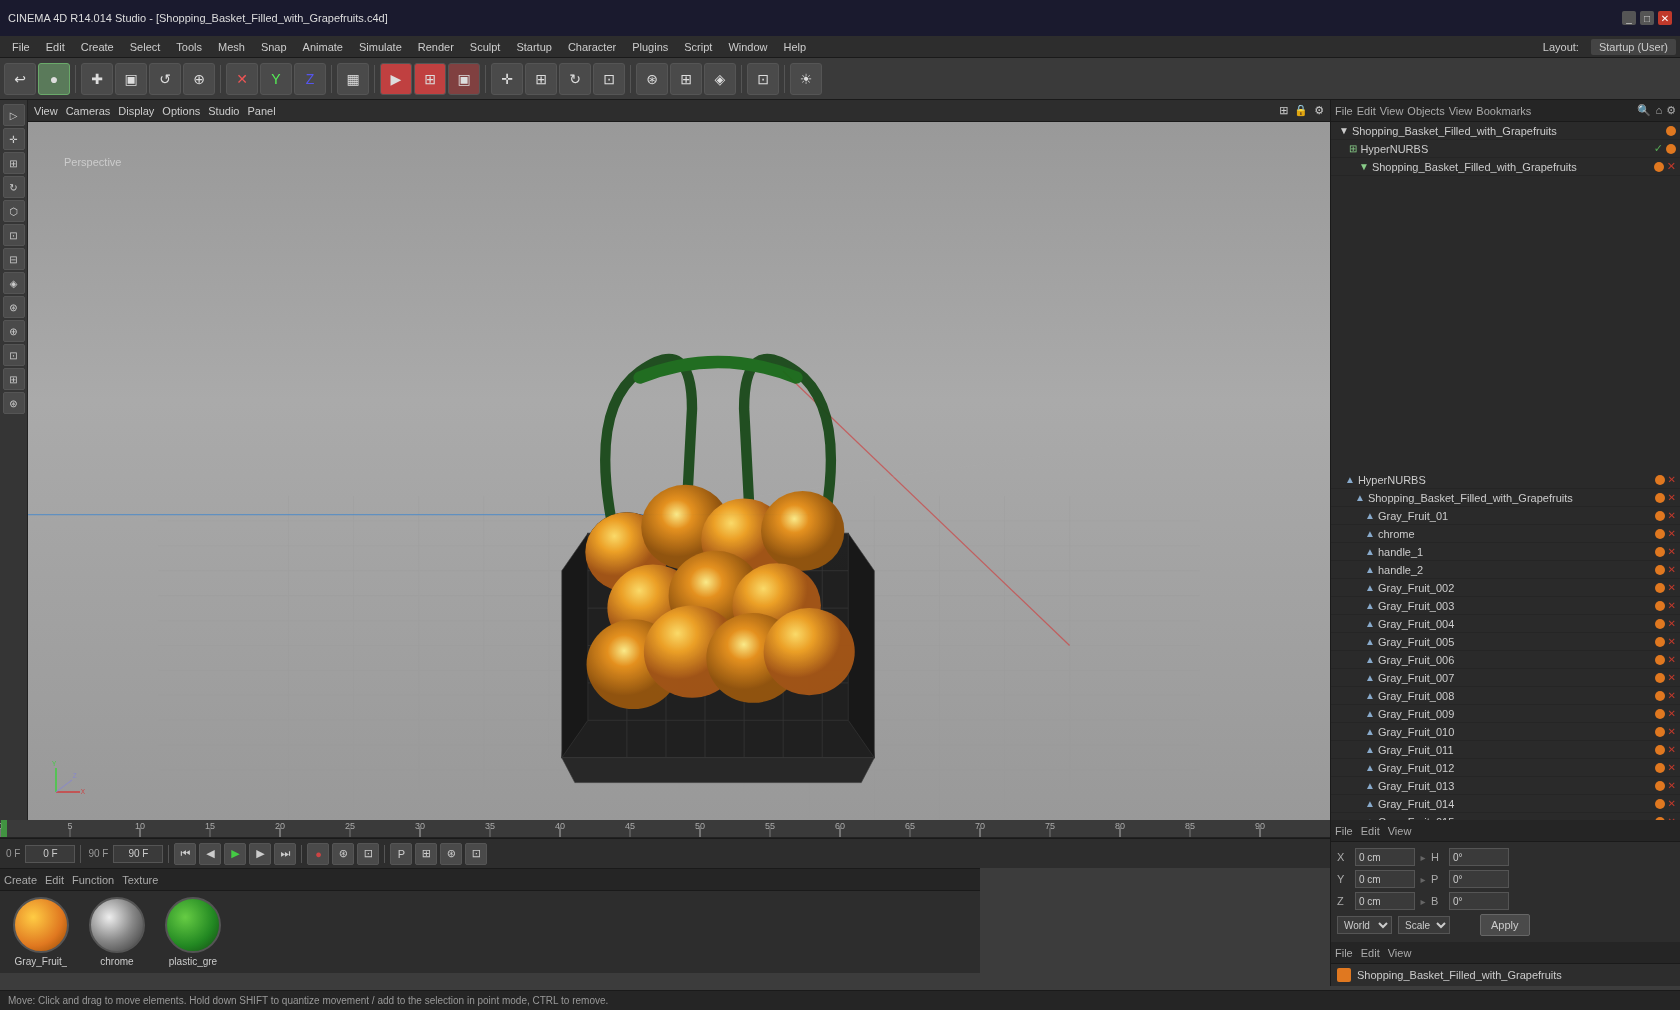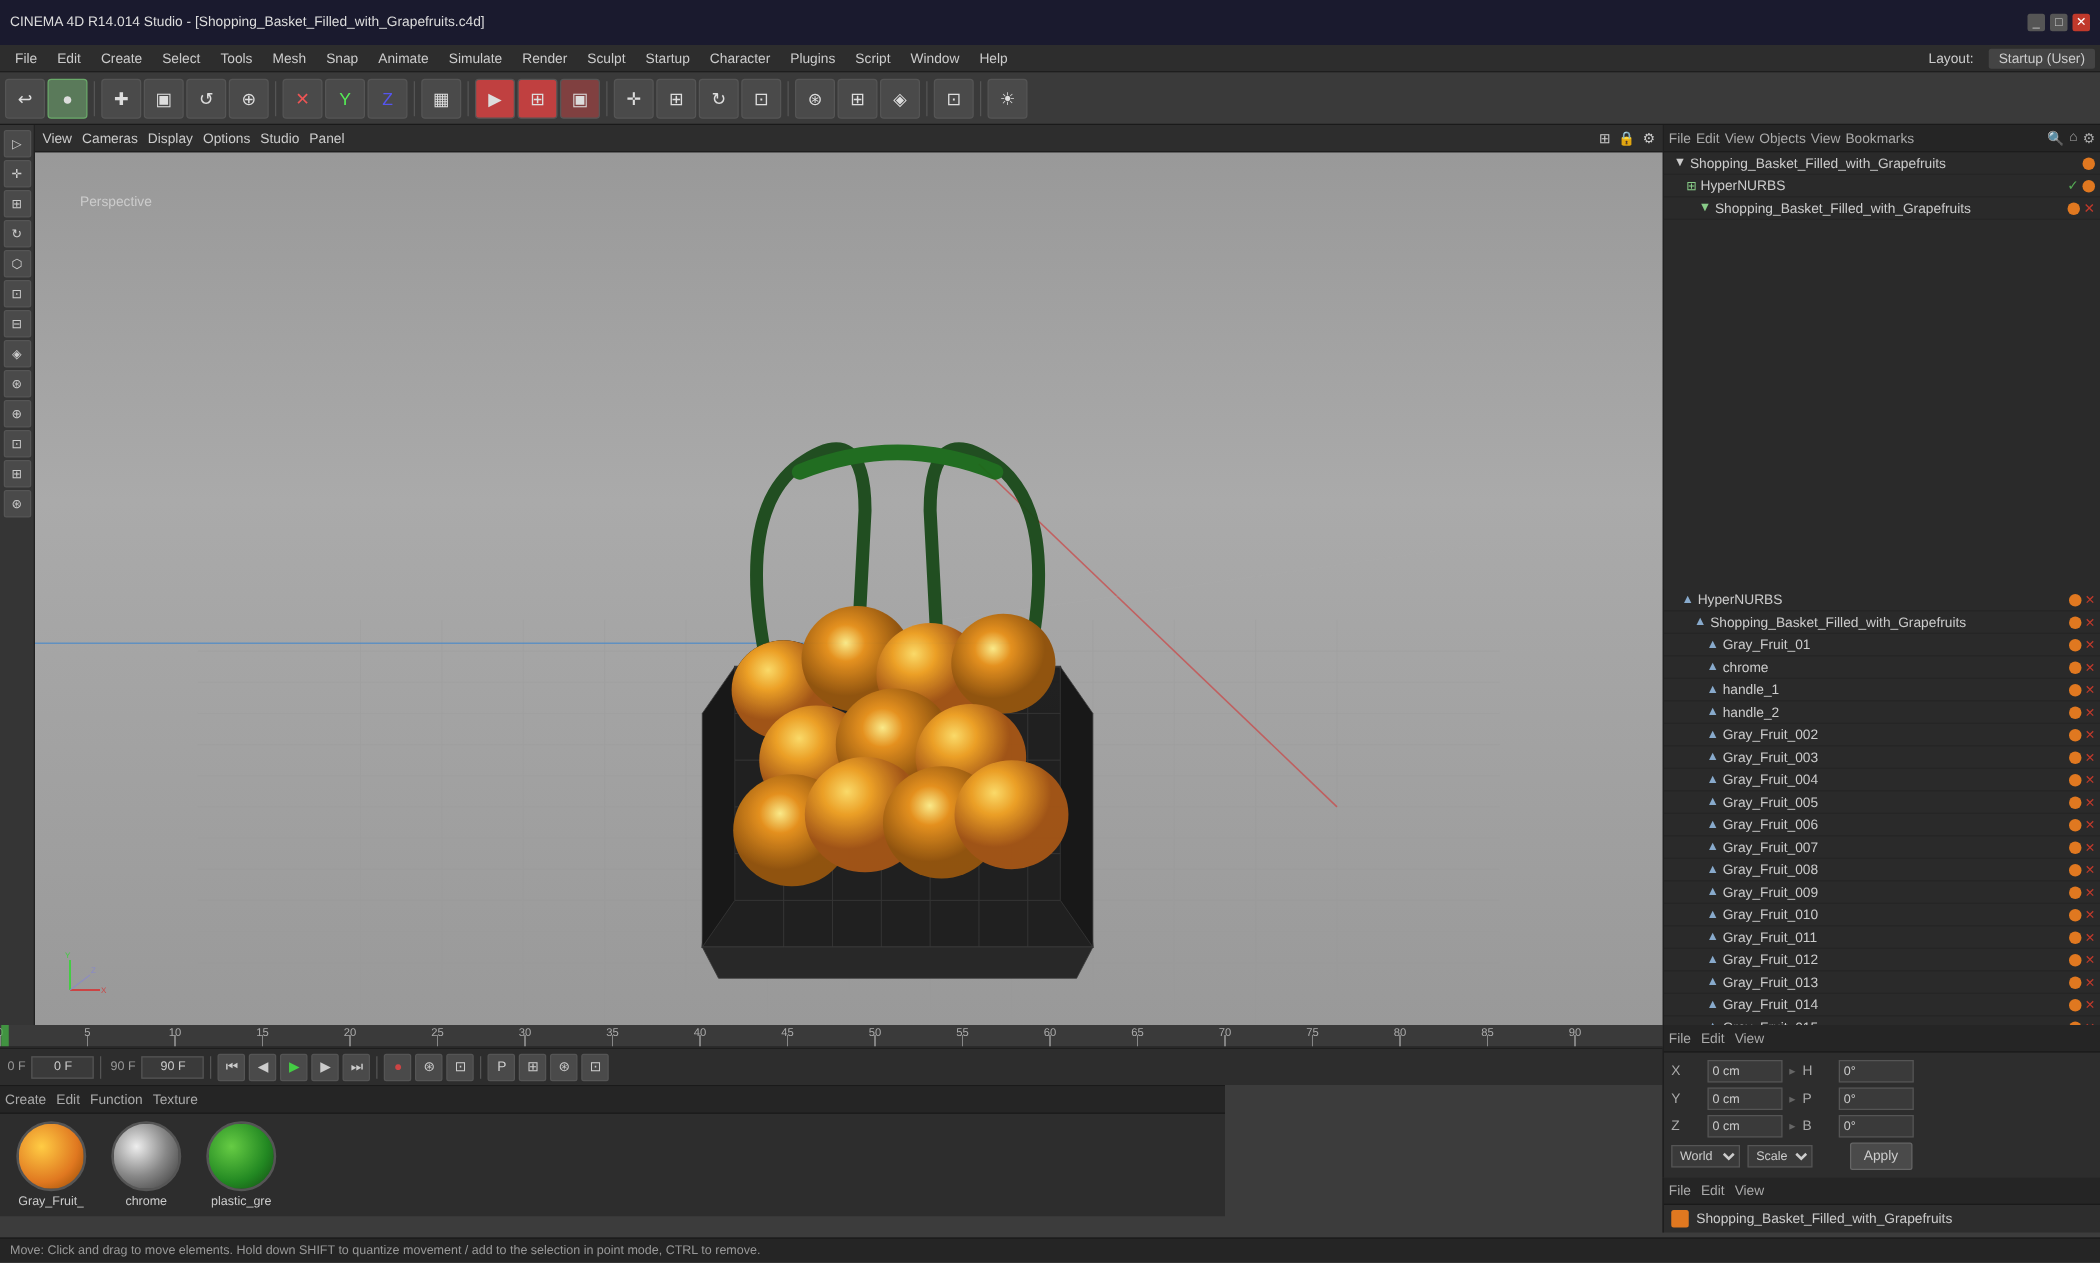--- a/index.html
+++ b/index.html
@@ -145,21 +145,21 @@
     #coords-toolbar {
       height: 22px; background: #252525; display: flex; align-items: center;
       padding: 0 4px; gap: 8px; border-bottom: 1px solid #1a1a1a;
     }
     #coords-toolbar span { color: #aaa; font-size: 11px; cursor: pointer; }
     #coords-content { padding: 6px; }
     .coord-row { display: flex; align-items: center; margin-bottom: 4px; gap: 4px; }
     .coord-label { width: 14px; color: #aaa; font-size: 11px; }
     .coord-input {
       width: 60px; height: 18px; background: #3a3a3a; border: 1px solid #555;
-      color: #ccc; font-size: 10px; padding: 0 3px; margin-left: 11px;
+      color: #ccc; font-size: 10px; padding: 0 3px;
     }
     .coord-sep { color: #666; font-size: 10px; width: 8px; text-align: center; }
     .coord-sub-label { color: #aaa; font-size: 11px; width: 14px; }
     .coord-bottom { display: flex; align-items: center; gap: 6px; margin-top: 4px; }
     .coord-select {
       height: 18px; background: #3a3a3a; border: 1px solid #555;
       color: #ccc; font-size: 10px; padding: 0 2px;
     }
     .apply-btn {
       height: 22px; background: #4a4a4a; border: 1px solid #666;

